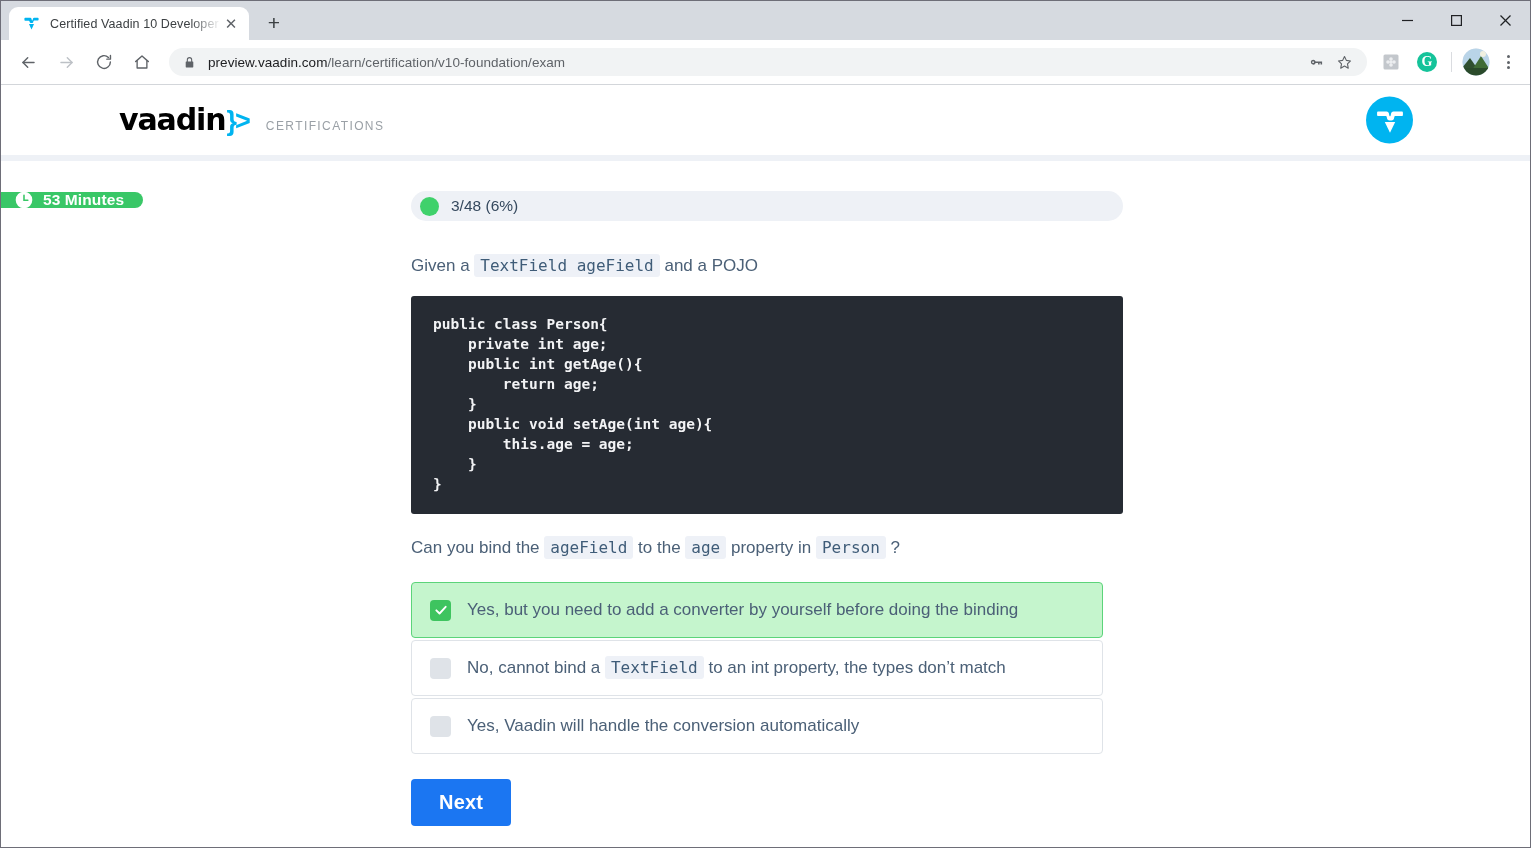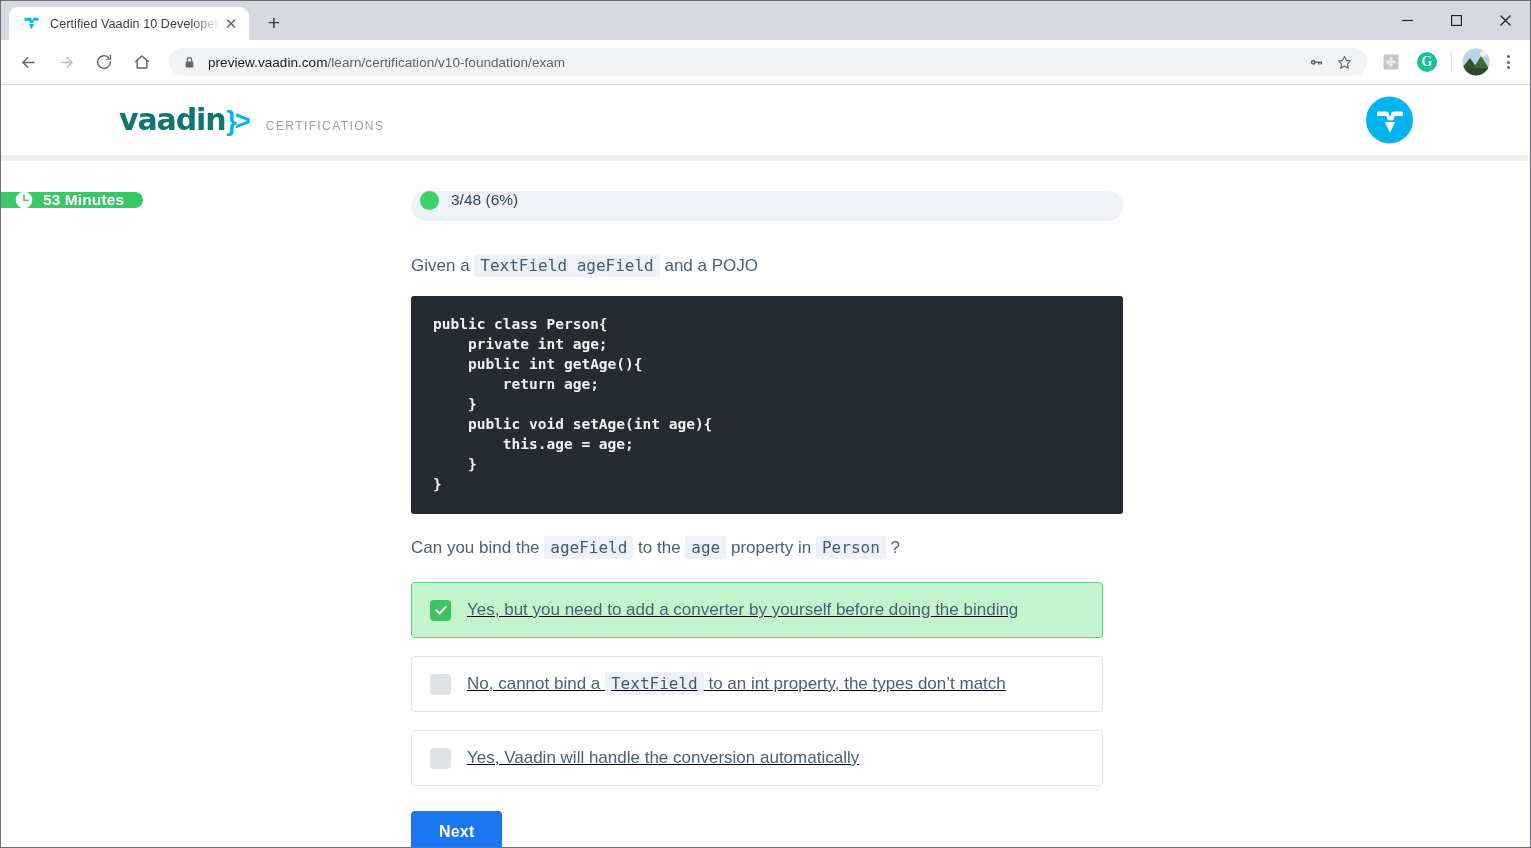--- a/index.html
+++ b/index.html
@@ -114,21 +114,21 @@
   
   .page { flex: 1 1 auto; background: #ffffff; overflow: hidden; position: relative; }
   .site-header {
     height: 70px; background: #fff;
     display: flex; align-items: center;
     padding: 0 28px 0 118px;
     position: relative;
   }
   .brand { display: flex; align-items: baseline; }
   .logo-text {
-    font-size: 30px; font-weight: 700; color: #0f766e;
+    font-size: 30px; font-weight: 700; color: #000000;
     letter-spacing: -1.1px; line-height: 1;
     font-family: "DejaVu Sans", sans-serif;
   }
   .logo-mark { font-size: 27px; font-weight: 700; color: #00b4f0; letter-spacing: -2px; line-height: 1; margin-left: 1px; }
   .brand-sub {
     font-size: 12px; color: #9aa0a6; letter-spacing: 1.4px;
     margin-left: 17px; font-weight: 400;
   }
   .user-avatar {
     position: absolute; right: 117px; top: 50%; transform: translateY(-50%);
@@ -150,21 +150,21 @@
     color: #fff;
   }
   .timer-icon { width: 20px; height: 20px; flex: 0 0 20px; margin-right: 9px; }
   .timer-label { font-size: 15.5px; font-weight: 600; letter-spacing: .1px; white-space: nowrap; }
 
   .quiz { width: 712px; margin-left: 410px; }
 
   .progress {
     height: 30px; background: #eef1f6;
     border-radius: 15px;
-    display: flex; align-items: flex-start;
+    display: flex; align-items: center;
     padding: 0 0 0 9px;
     margin-bottom: 32px;
   }
   .progress-dot { width: 19px; height: 19px; border-radius: 50%; background: #3fd16b; flex: 0 0 19px; margin-right: 12px; }
   .progress-text { font-size: 15.5px; color: #35495e; }
 
   .prompt { font-size: 17px; color: #4b6077; line-height: 1.5; margin-bottom: 17px; font-weight: 400; }
   code.inline {
     font-family: "DejaVu Sans Mono", monospace;
     font-size: 16px;
@@ -185,21 +185,21 @@
     font-family: "DejaVu Sans Mono", monospace;
     font-size: 14.5px;
     line-height: 20px;
     color: #f2f3f5;
     white-space: pre;
     font-weight: 700;
   }
 
   .question { font-size: 17px; color: #4b6077; line-height: 1.5; margin-bottom: 22px; }
 
-  .options { display: flex; flex-direction: column; gap: 18px; margin-bottom: 25px; text-decoration: underline; }
+  .options { display: flex; flex-direction: column; gap: 2px; margin-bottom: 25px; }
   .option {
     min-height: 56px;
     border: 1px solid #dfe3e8;
     border-radius: 4px;
     background: #fff;
     display: flex; align-items: center;
     padding: 0 18px;
     width: 692px;
   }
   .option.selected {
@@ -212,21 +212,21 @@
     background: #dfe3e8;
     margin-right: 16px;
     display: flex; align-items: center; justify-content: center;
   }
   .option.selected .cbox { background: #3ec45f; }
   .opt-text { font-size: 17px; color: #4b6077; line-height: 1.4; }
 
   .next-btn {
     background: #1b76f2;
     color: #fff;
-    font-size: 16px; font-weight: 700;
+    font-size: 20px; font-weight: 700;
     border: none; border-radius: 4px;
     padding: 12px 28px;
     letter-spacing: .2px;
     font-family: "Liberation Sans", sans-serif;
   }
 </style>
 </head>
 <body>
 
 <div class="window">

